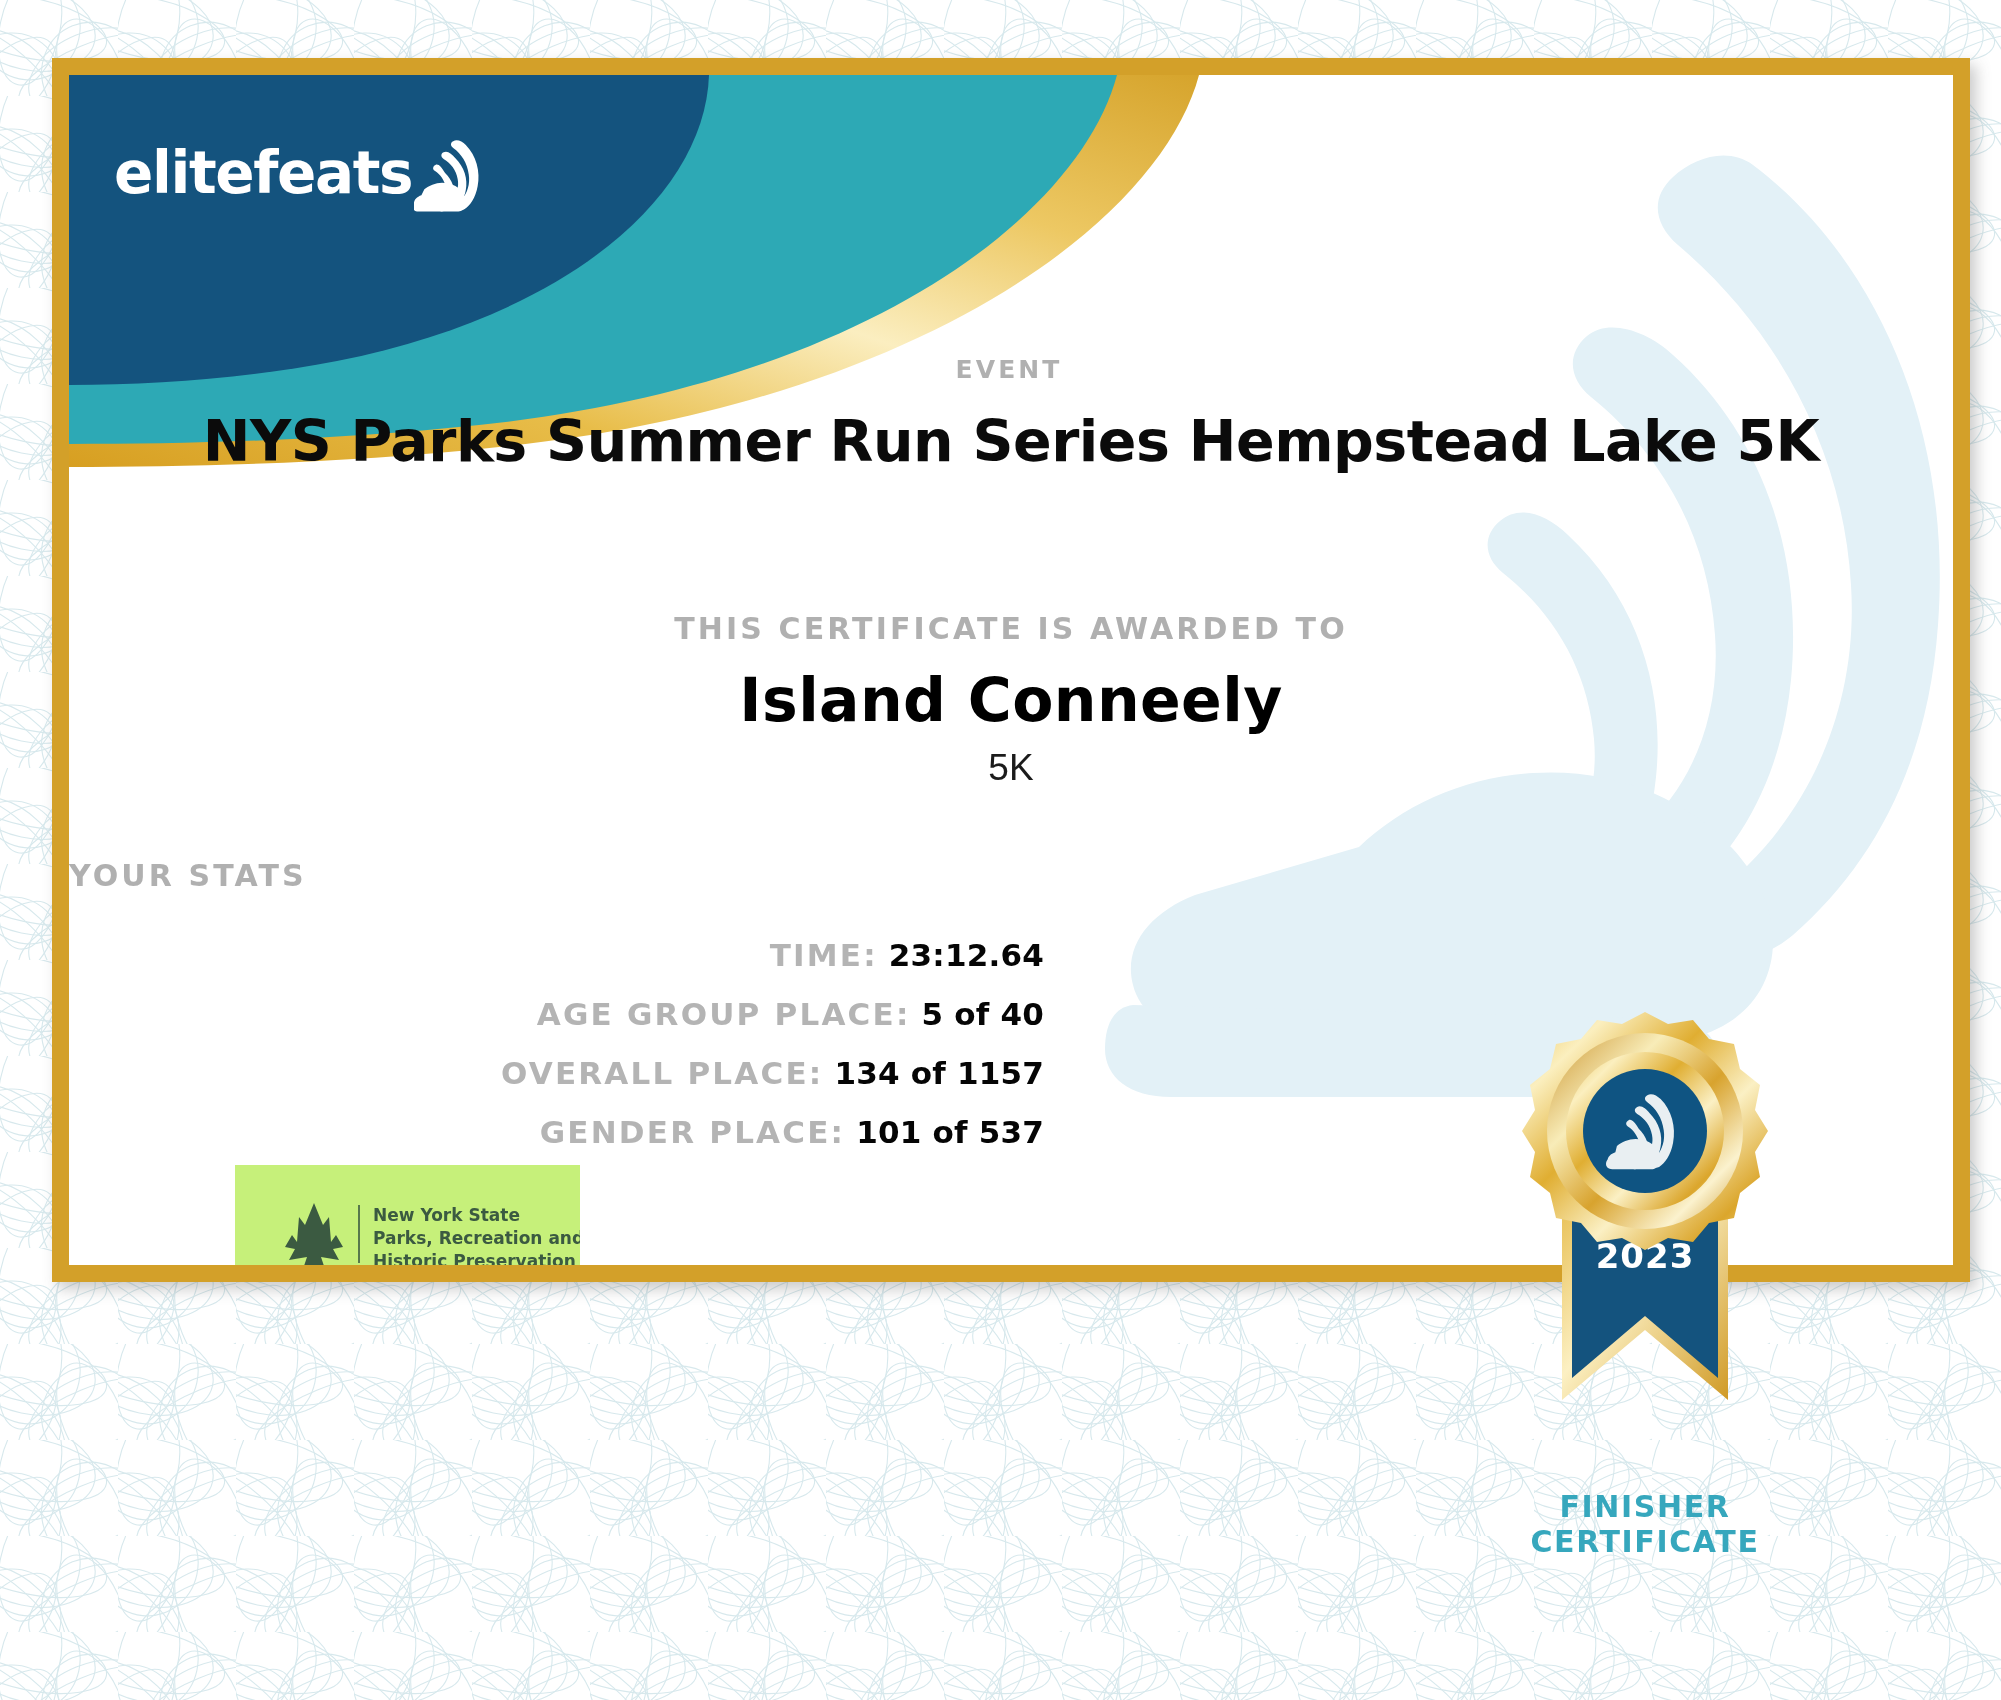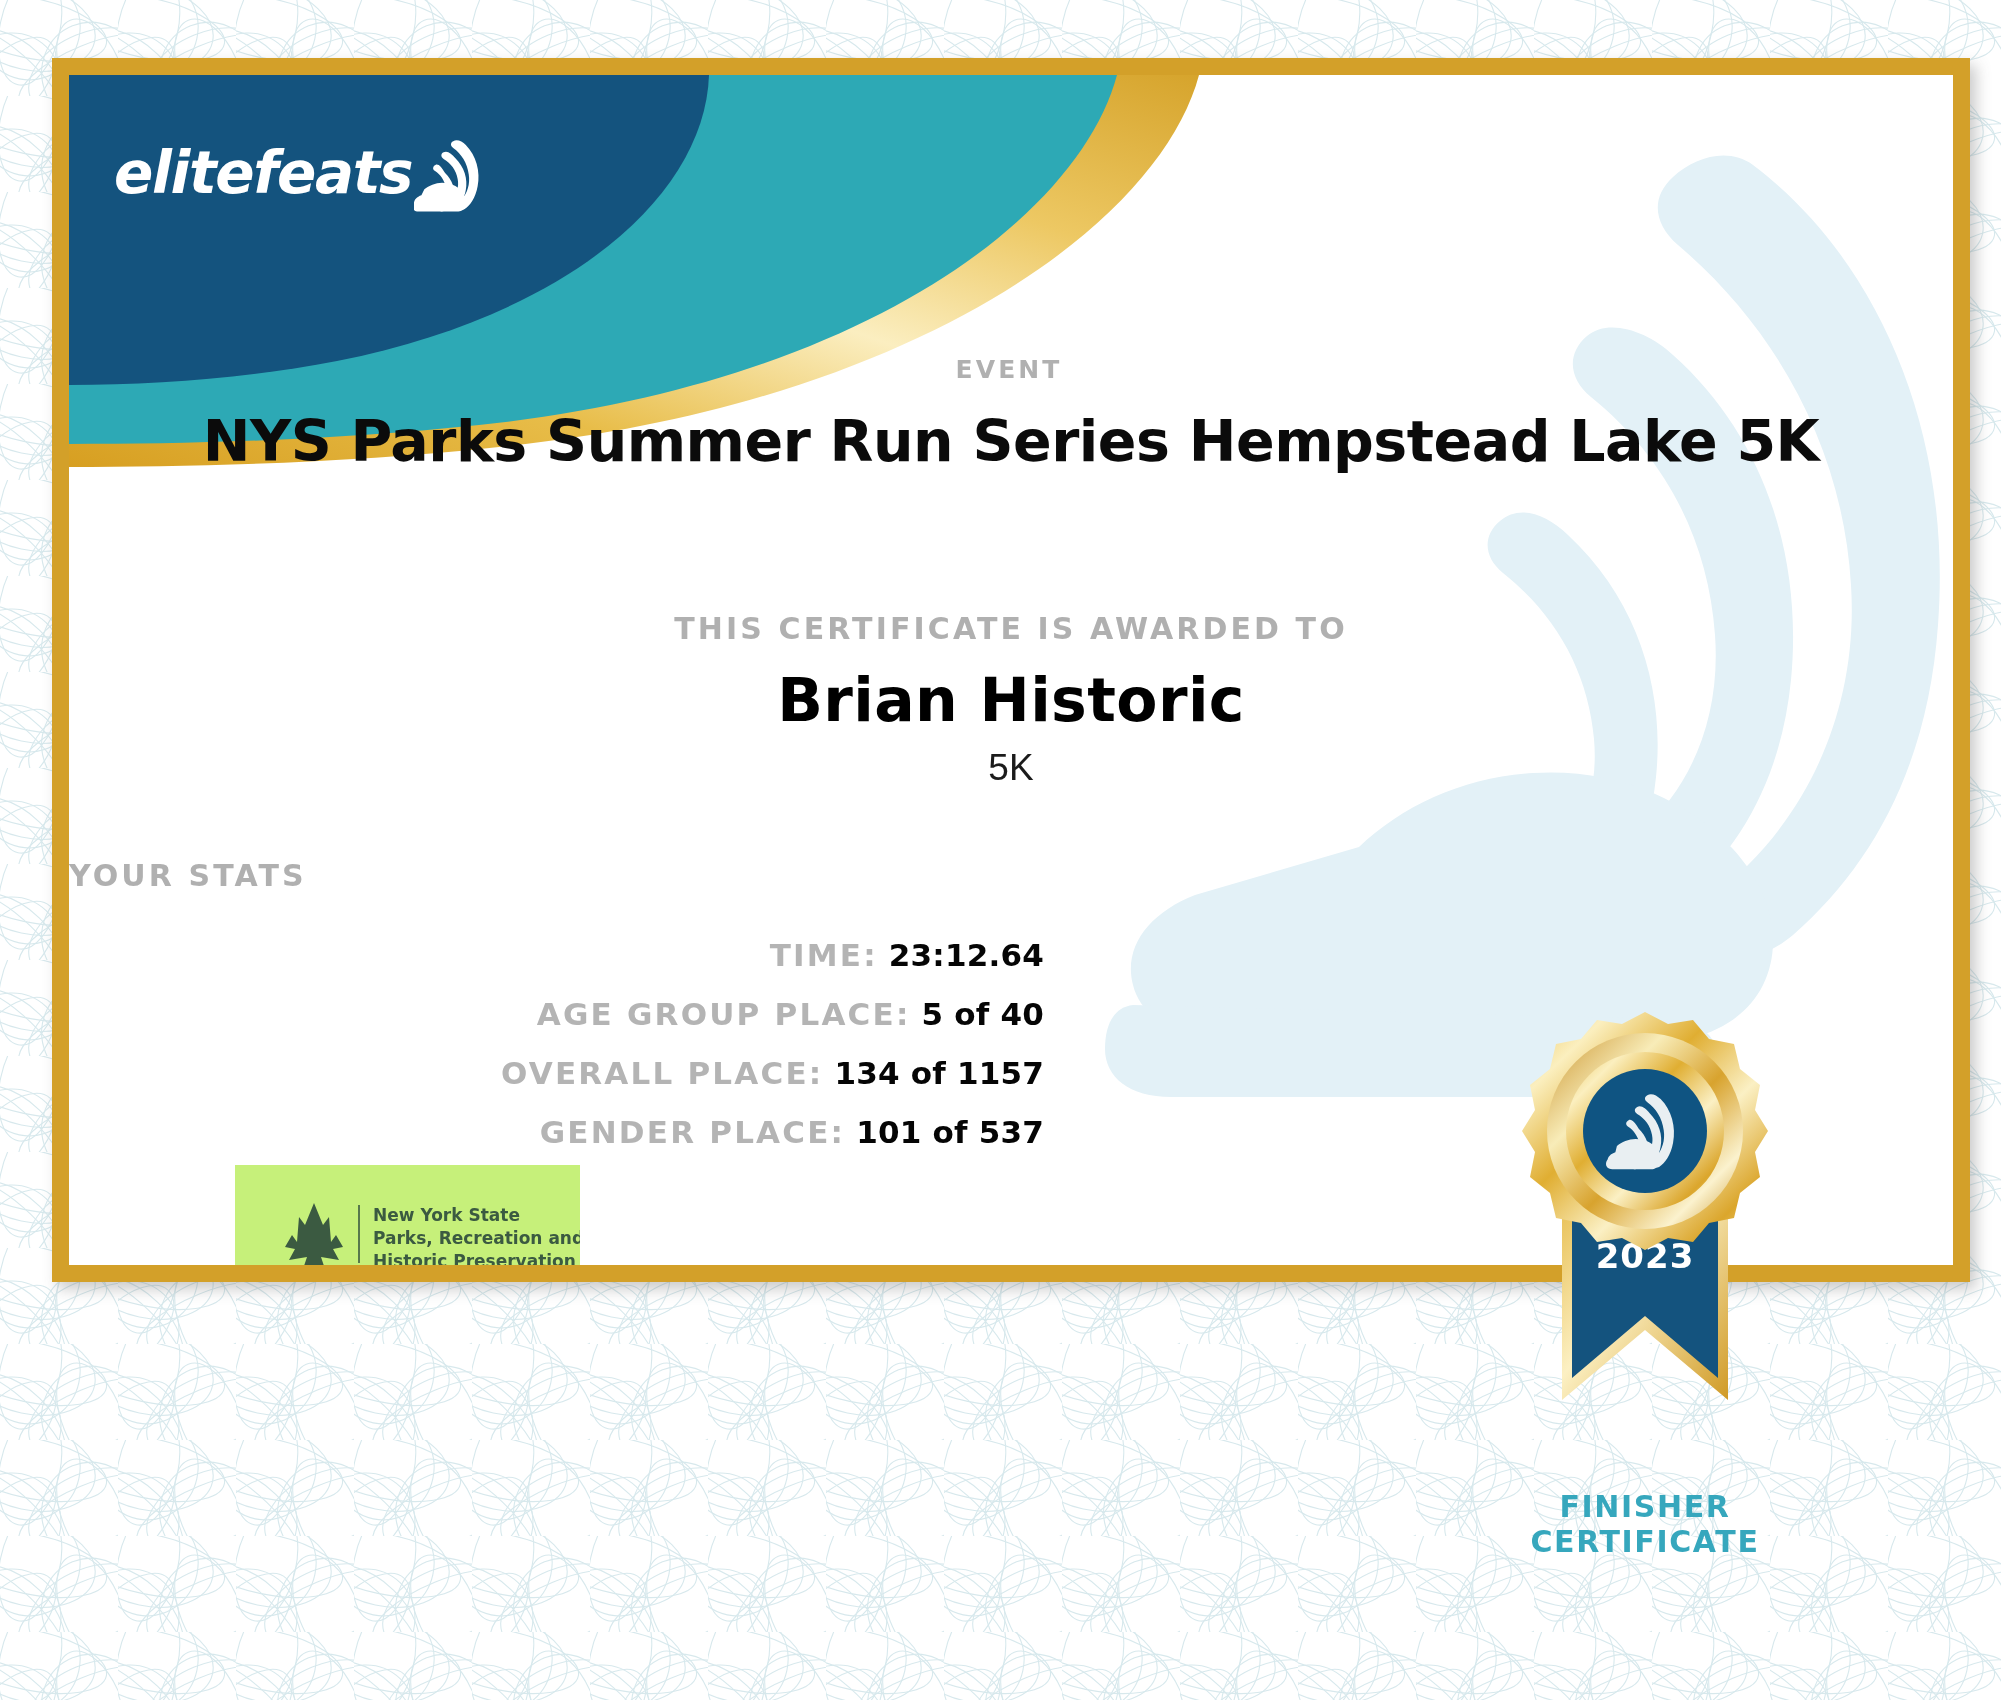--- a/index.html
+++ b/index.html
@@ -25,21 +25,21 @@
   }
   .frame-inner{position:absolute;inset:0;overflow:hidden;background:#ffffff;}
 
   
   .watermark{position:absolute;right:-40px;top:30px;width:1020px;height:1160px;z-index:1;opacity:1;pointer-events:none;}
 
   
   .headerwrap{position:absolute;left:0;top:0;width:1850px;height:420px;z-index:3;}
 
   
-  .logo{position:absolute;left:45px;top:58px;z-index:6;display:flex;align-items:center;font-style:italic;}
+  .logo{position:absolute;left:45px;top:58px;z-index:6;display:flex;align-items:center;}
   .logo-word{
     color:#ffffff;font-size:58px;font-weight:700;letter-spacing:-1.4px;
     font-family:"DejaVu Sans", sans-serif;
   }
   .logo-wing{margin-left:2px;margin-top:6px;}
 
   
   .content{position:absolute;inset:0;z-index:8;}
   .lbl{
     color:#b0b0b0;font-weight:700;letter-spacing:3.1px;
@@ -176,21 +176,21 @@
                      C1 98 -2 95 -2 91 C-2 87 0 85 2 85 Z"></path>
           </g>
         </svg>
       </div>
 
       <div class="content">
         <div class="lbl label-event">EVENT</div>
         <div class="event-title">NYS Parks Summer Run Series Hempstead Lake 5K</div>
 
         <div class="lbl label-awarded">THIS CERTIFICATE IS AWARDED TO</div>
-        <div class="recipient">Brian Historic</div>
+        <div class="recipient">Island Conneely</div>
         <div class="distance">5K</div>
 
         <div class="lbl label-stats">YOUR STATS</div>
       </div>
 
       <div class="stats">
         <div class="stat-row">
           <span class="stat-label">TIME:</span>
           <span class="stat-value">23:12.64</span>
         </div>

